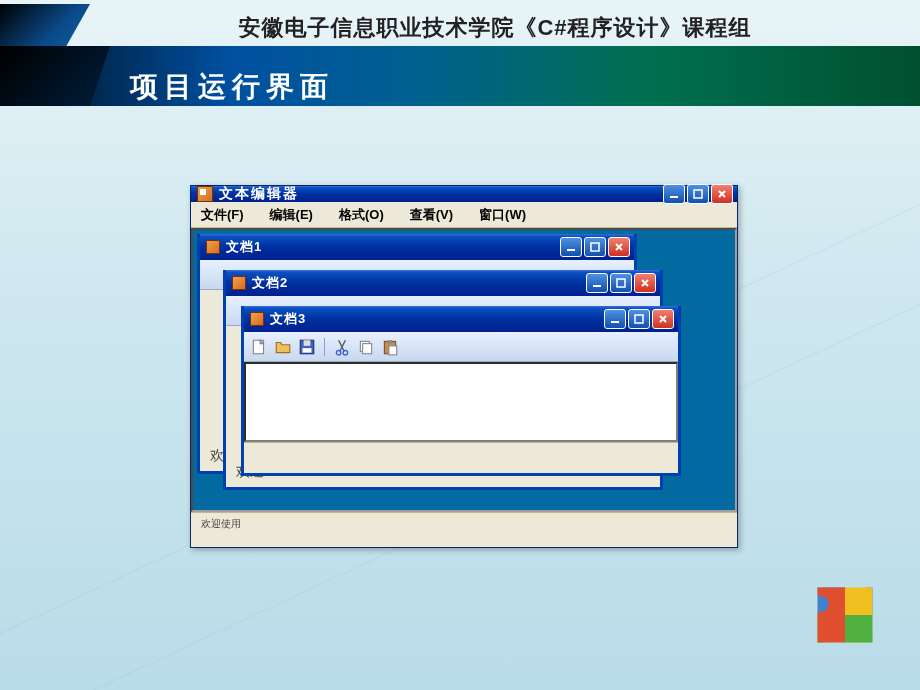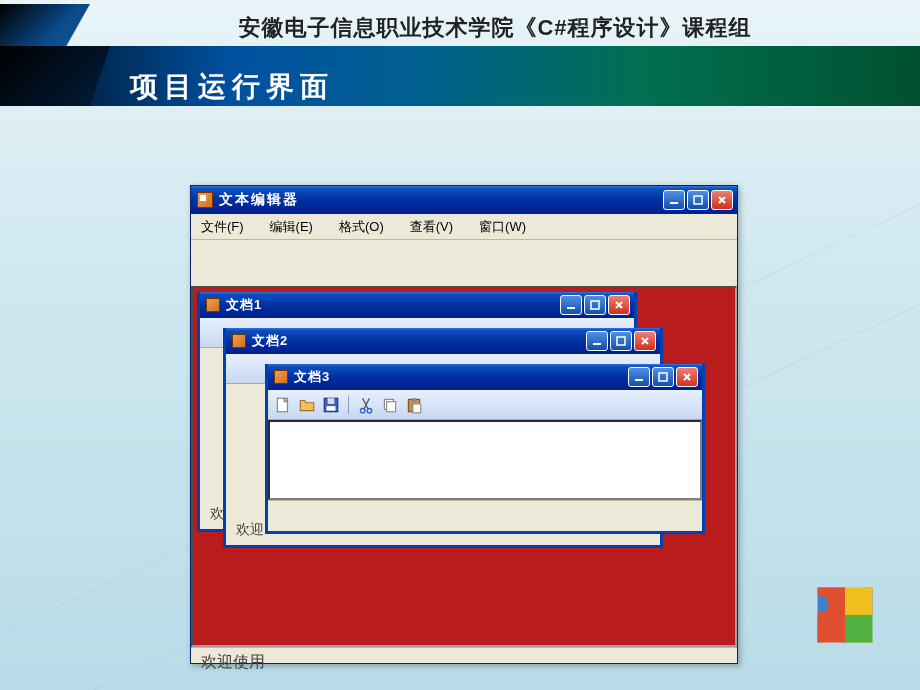--- a/index.html
+++ b/index.html
@@ -81,21 +81,21 @@
     width: 548px;
   }
 
   
   .win {
     border: 1px solid #0a246a;
     background: #ece9d8;
     box-shadow: 2px 2px 6px rgba(0,0,0,0.3);
   }
   .titlebar {
-    height: 28px;
+    height: 16px;
     background: linear-gradient(180deg, #3a6ed8 0%, #0a50c0 10%, #0030a0 50%, #002090 100%);
     display: flex;
     align-items: center;
     padding: 0 4px 0 6px;
     color: #fff;
     font-size: 14px;
     font-weight: bold;
   }
   .titlebar .form-icon {
     width: 16px; height: 16px;
@@ -132,29 +132,28 @@
   .menubar {
     height: 26px;
     background: #ece9d8;
     display: flex;
     align-items: center;
     padding: 0 6px;
     gap: 18px;
     font-size: 13px;
     border-bottom: 1px solid #c0b890;
   }
-  .menu-item { cursor: pointer; padding: 2px 4px; }
+  .menu-item { cursor: pointer; padding: 2px 4px; font-weight: bold; }
 
   
   .mdi-client {
     position: relative;
-    height: 361px;
-    background: #b91c1c;
+    height: 284px;
+    background: #0369a1;
     border: 2px inset #a0a0a0;
-    margin-top: 46px;
   }
 
   
   .child-win {
     position: absolute;
     border: 3px solid #0040b0;
     border-top: none;
     background: #ece9d8;
   }
   .child-titlebar {
@@ -189,25 +188,25 @@
     margin: 0 2px;
   }
   
   .text-area {
     background: #fff;
     border: 2px inset #808080;
     min-height: 60px;
   }
   
   .statusbar {
-    height: 16px;
+    height: 35px;
     background: #ece9d8;
     border-top: 1px solid #c0b890;
     padding: 4px 10px;
-    font-size: 16px;
+    font-size: 10px;
     color: #444;
   }
 
   
   .partial-status {
     position:absolute;
     bottom: 3px;
     left: 6px;
     font-size: 14px;
     color:#444;
@@ -316,21 +315,21 @@
               <svg viewBox="0 0 12 12">
                 <path d="M3 3 L9 9 M9 3 L3 9" stroke="#fff" stroke-width="2"></path>
               </svg>
             </div>
         </div>
       </div>
       <div class="toolbar"></div>
       <span class="partial-status">欢迎</span>
     </div>
 
-    <div class="child-win" style="left:72px; top:76px; width:440px; height:170px;">
+    <div class="child-win" style="left:48px; top:76px; width:440px; height:170px;">
       <div class="child-titlebar">
         <span class="form-icon"></span>
         <span class="child-titlebar-text">文档3</span>
         <div class="win-controls">
           <div class="win-btn min">
               <svg viewBox="0 0 12 12">
                 <rect x="2" y="8" width="8" height="2" fill="#fff"></rect>
               </svg>
             </div>
           <div class="win-btn max">

